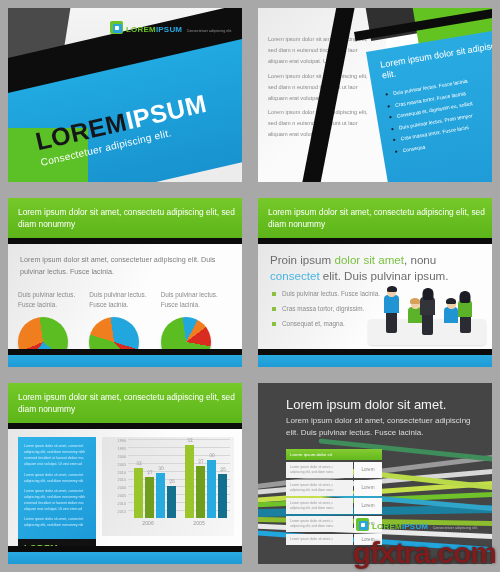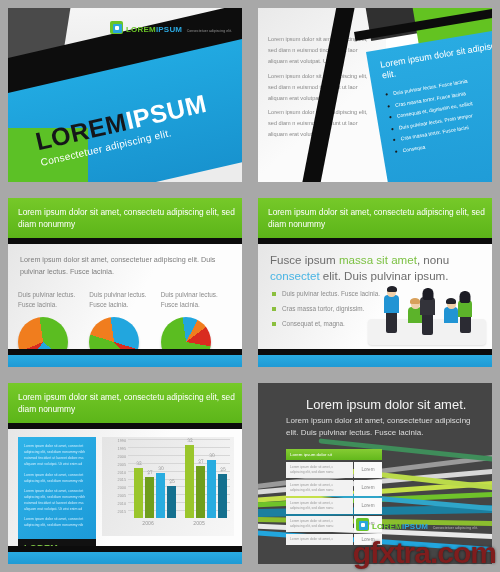--- a/index.html
+++ b/index.html
@@ -249,21 +249,21 @@
   .s5 .xlabels span{
     position:absolute; font-size:5.2px; color:#9a9a9a;
   }
 
   
   .s6 .bg{ position:absolute; inset:0; background:#454545; }
   .s6 .ribbons{ position:absolute; inset:0; overflow:hidden; }
   .s6 .rb{ position:absolute; height:5px; border-radius:3px; }
   .s6 .title{
     position:absolute; left:28px; top:14px; right:12px;
-    color:#f3f3f3; font-size:13px;margin-left:20px;
+    color:#f3f3f3; font-size:13px;
   }
   .s6 .sub{
     position:absolute; left:28px; top:32px; right:18px;
     color:#dcdcdc; font-size:8px; line-height:1.5;
   }
   .s6 .table{
     position:absolute; left:28px; top:66px; width:96px;
   }
   .s6 .t-head{
     background:linear-gradient(180deg,#85cc33,#63b81c);
@@ -432,21 +432,21 @@
       <div class="ftr-black"></div>
       <div class="ftr-blue"></div>
     </div>
   </div>
 
   <div class="slide s4">
     <div class="slide-inner">
       <div class="hdr-green">Lorem ipsum dolor sit amet, consectetu adipiscing elit, sed diam nonummy</div>
       <div class="hdr-black"></div>
       <div class="content-white">
-        <div class="head"><span>Fusce ipsum </span><span class="g">massa sit amet</span><span>, nonu </span><span class="b">consectet</span><span> elit. Duis pulvinar ipsum.</span></div>
+        <div class="head"><span>Proin ipsum </span><span class="g">dolor sit amet</span><span>, nonu </span><span class="b">consectet</span><span> elit. Duis pulvinar ipsum.</span></div>
         <ul>
           <li>Duis pulvinar lectus. Fusce lacinia.</li>
           <li>Cras massa tortor, dignissim.</li>
           <li>Consequat et, magna.</li>
         </ul>
         <div class="sofa-wrap">
           <div class="sofa"></div>
           <div class="person" style="left:24px;bottom:16px;">
             <div style="position:relative;">
                 <div class="p-head" style="width:9px;height:10px;"></div>

